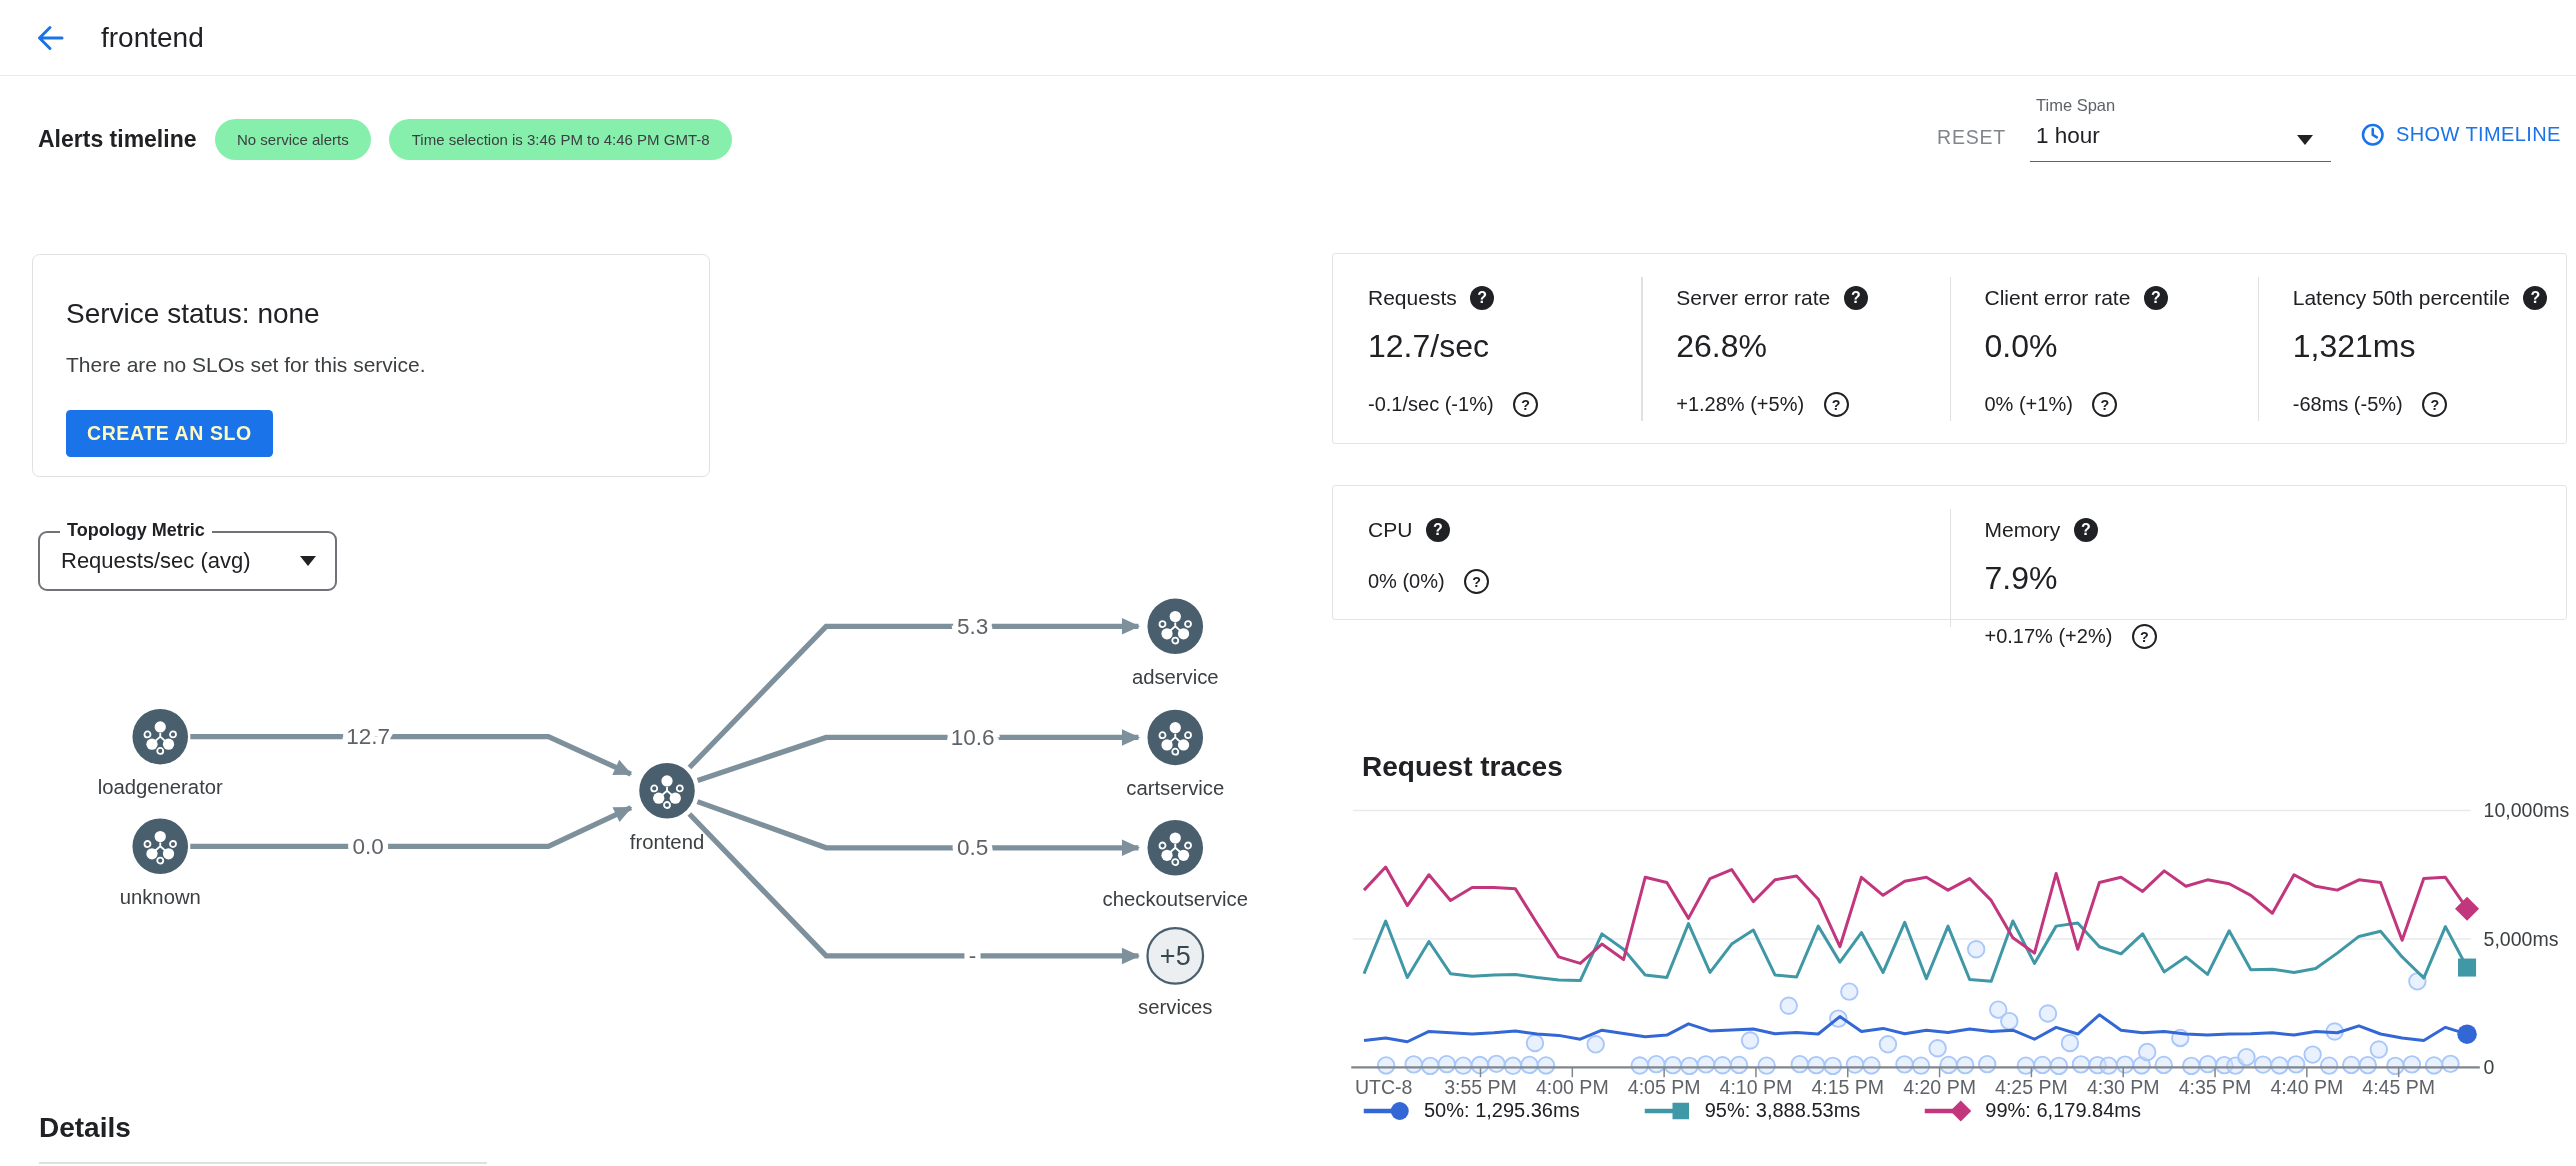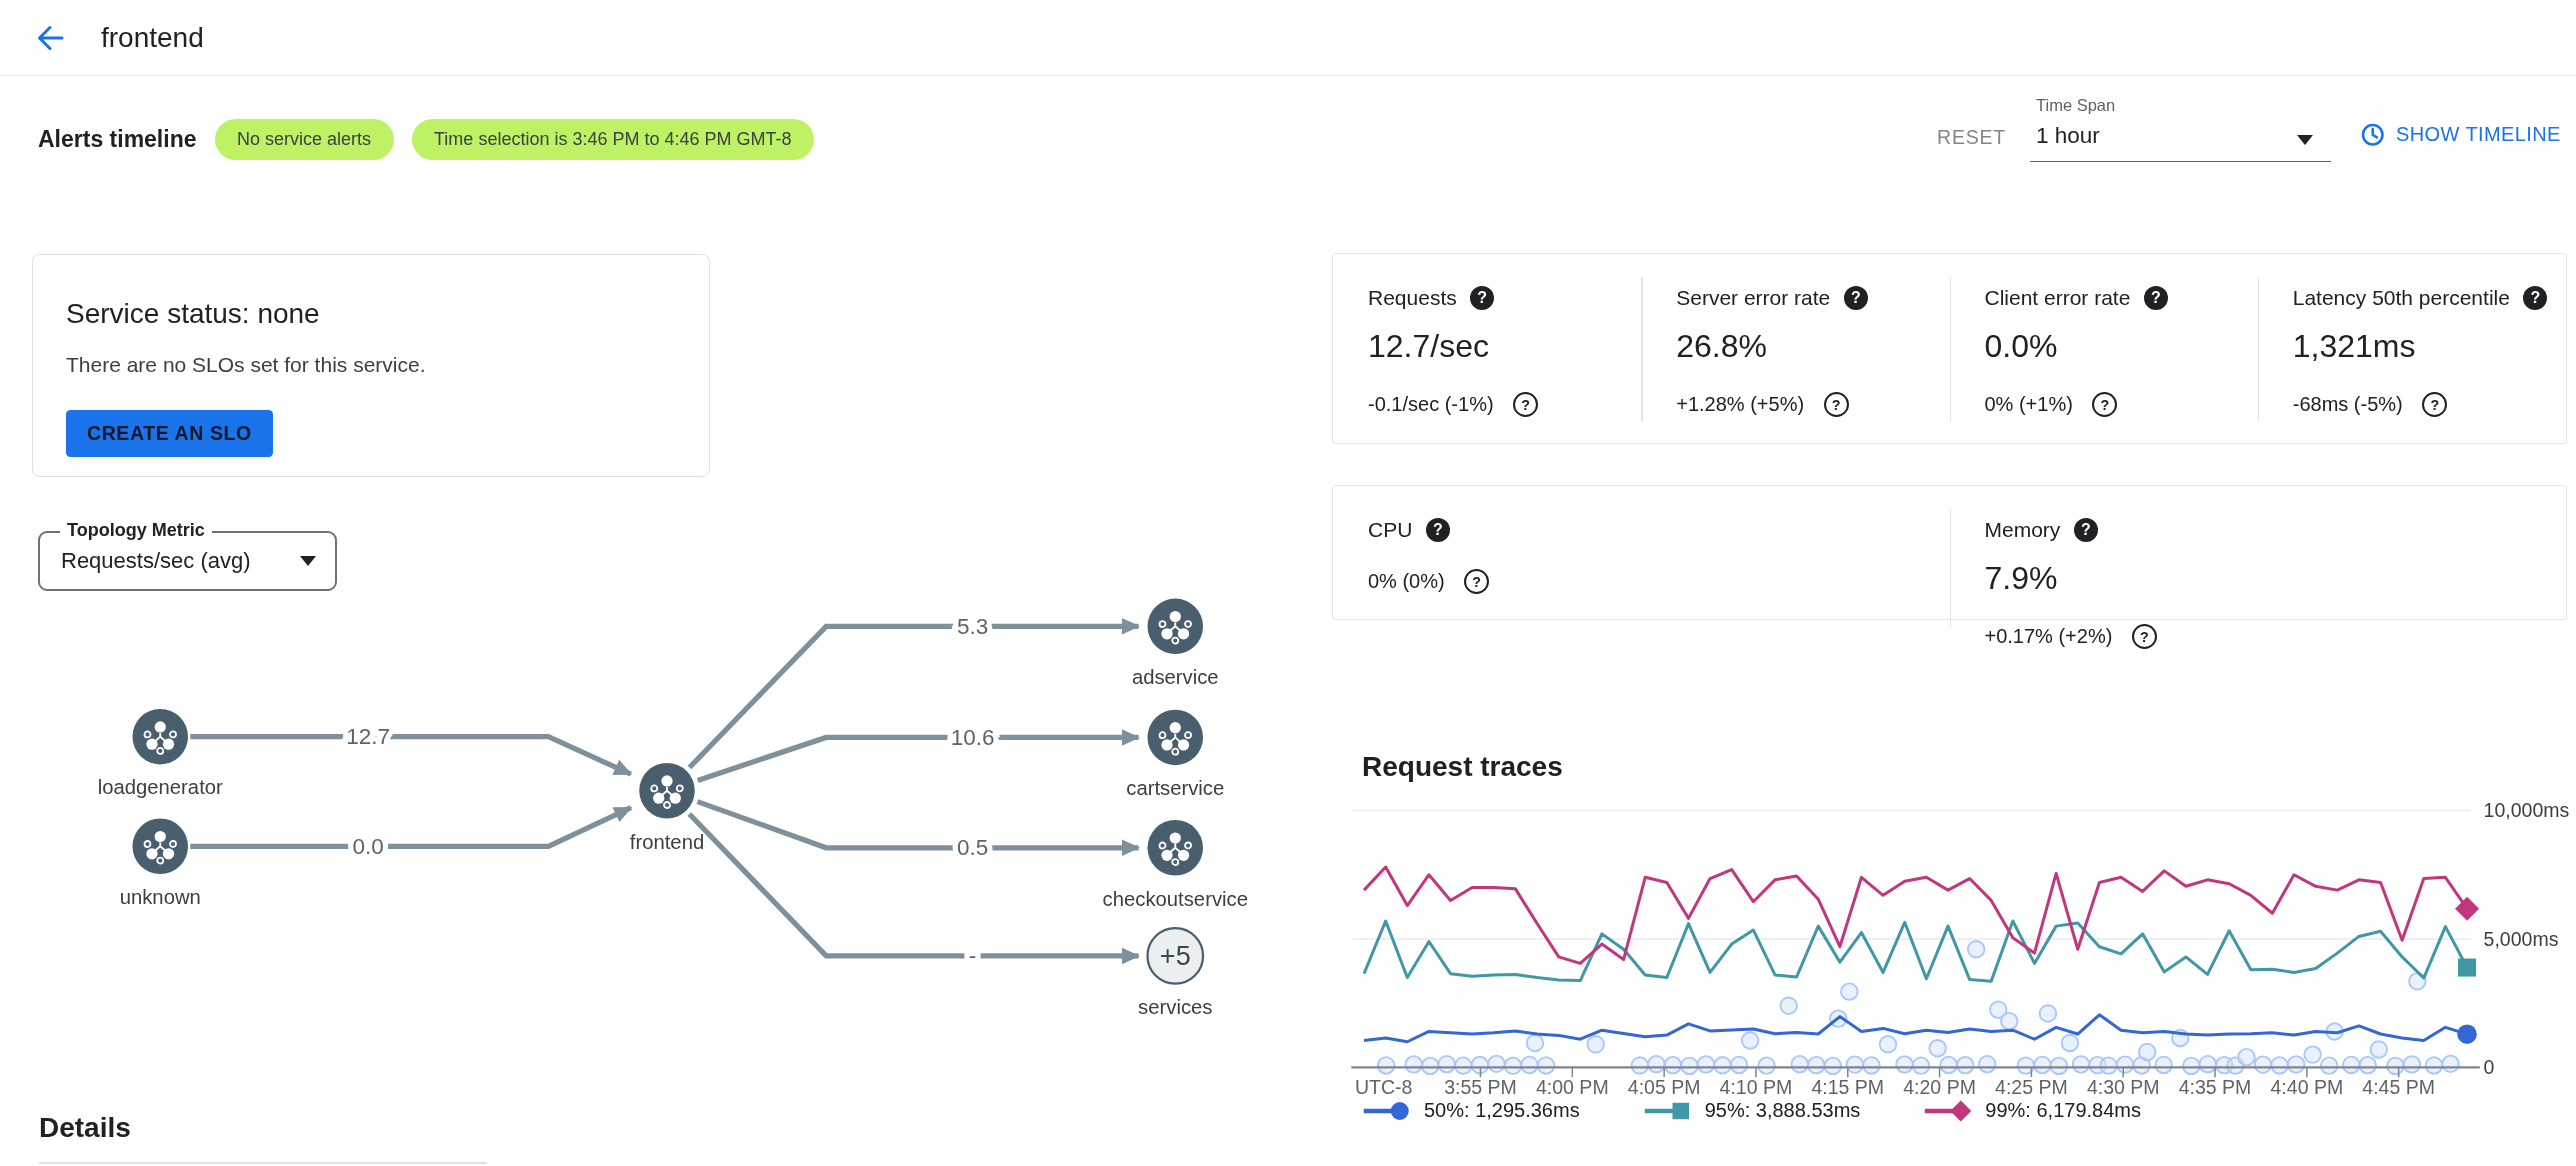--- a/index.html
+++ b/index.html
@@ -7,40 +7,40 @@
        font-family:"Liberation Sans",sans-serif;color:#202124;}
   
   .header{position:absolute;left:0;top:0;width:100%;height:75px;background:#fff;
           border-bottom:1.5px solid #e8eaed;display:flex;align-items:center;}
   .back-btn{margin-left:33px;width:33px;height:33px;display:flex;align-items:center;justify-content:center;cursor:pointer;}
   .page-title{margin-left:35px;font-size:28px;color:#202124;}
   
   .alerts-left{position:absolute;left:38px;top:99px;height:80px;display:flex;align-items:center;}
   .alerts-heading{font-size:23px;font-weight:700;color:#202124;}
   .chip{margin-left:18px;height:41px;line-height:41px;padding:0 22.5px;border-radius:21px;
-        background:#bef264;color:#3c4043;font-size:18px;white-space:nowrap;}
+        background:#86efac;color:#3c4043;font-size:15px;white-space:nowrap;}
   .chip:first-of-type{margin-left:33px;}
   .reset{position:absolute;left:1937px;top:126px;font-size:19.5px;font-weight:500;
          letter-spacing:0.8px;color:#80868b;cursor:pointer;}
   .timespan{position:absolute;left:2030px;top:96px;width:301px;height:65px;
             border-bottom:1.5px solid #5f6368;cursor:pointer;}
   .timespan .ts-label{position:absolute;left:6px;top:0;font-size:16.5px;color:#5f6368;}
   .timespan .ts-value{position:absolute;left:6px;top:27px;font-size:22.5px;color:#202124;}
   .caret{position:absolute;right:18px;top:39px;width:0;height:0;
          border-left:8.3px solid transparent;border-right:8.3px solid transparent;
          border-top:10.5px solid #202124;}
   .show-timeline{position:absolute;left:2360px;top:122px;display:flex;align-items:center;gap:10.5px;
                  color:#1a73e8;font-size:20px;font-weight:500;letter-spacing:0.4px;cursor:pointer;}
   
   .status-card{position:absolute;left:32px;top:254px;width:678px;height:223px;
                border:1.5px solid #e0e0e0;border-radius:7.5px;background:#fff;box-sizing:border-box;
                padding:35px 0 0 33px;}
   .status-title{font-size:28px;color:#202124;margin-top:8px;}
   .status-body{margin-top:22.5px;font-size:21px;color:#3c4043;}
-  .slo-btn{margin-top:33px;display:inline-block;background:#1a73e8;color:#0f172a;border:none;
+  .slo-btn{margin-top:33px;display:inline-block;background:#1a73e8;color:#fef9c3;border:none;
            border-radius:4.5px;font-size:19.5px;font-weight:700;letter-spacing:0.6px;
            padding:12px 21px;cursor:pointer;font-family:inherit;}
   
   .topo-select{position:absolute;left:38px;top:531px;width:299px;height:60px;
                border:2.3px solid #6f7377;border-radius:9px;box-sizing:border-box;cursor:pointer;background:#fff;}
   .topo-select .fld-label{position:absolute;top:-12.8px;left:19.5px;background:#fff;padding:0 7.5px;
                font-size:18px;font-weight:700;color:#202124;}
   .topo-select .fld-value{position:absolute;left:21px;top:15px;font-size:22px;color:#202124;}
   .topo-select .caret{right:19.5px;top:22.5px;}
   

